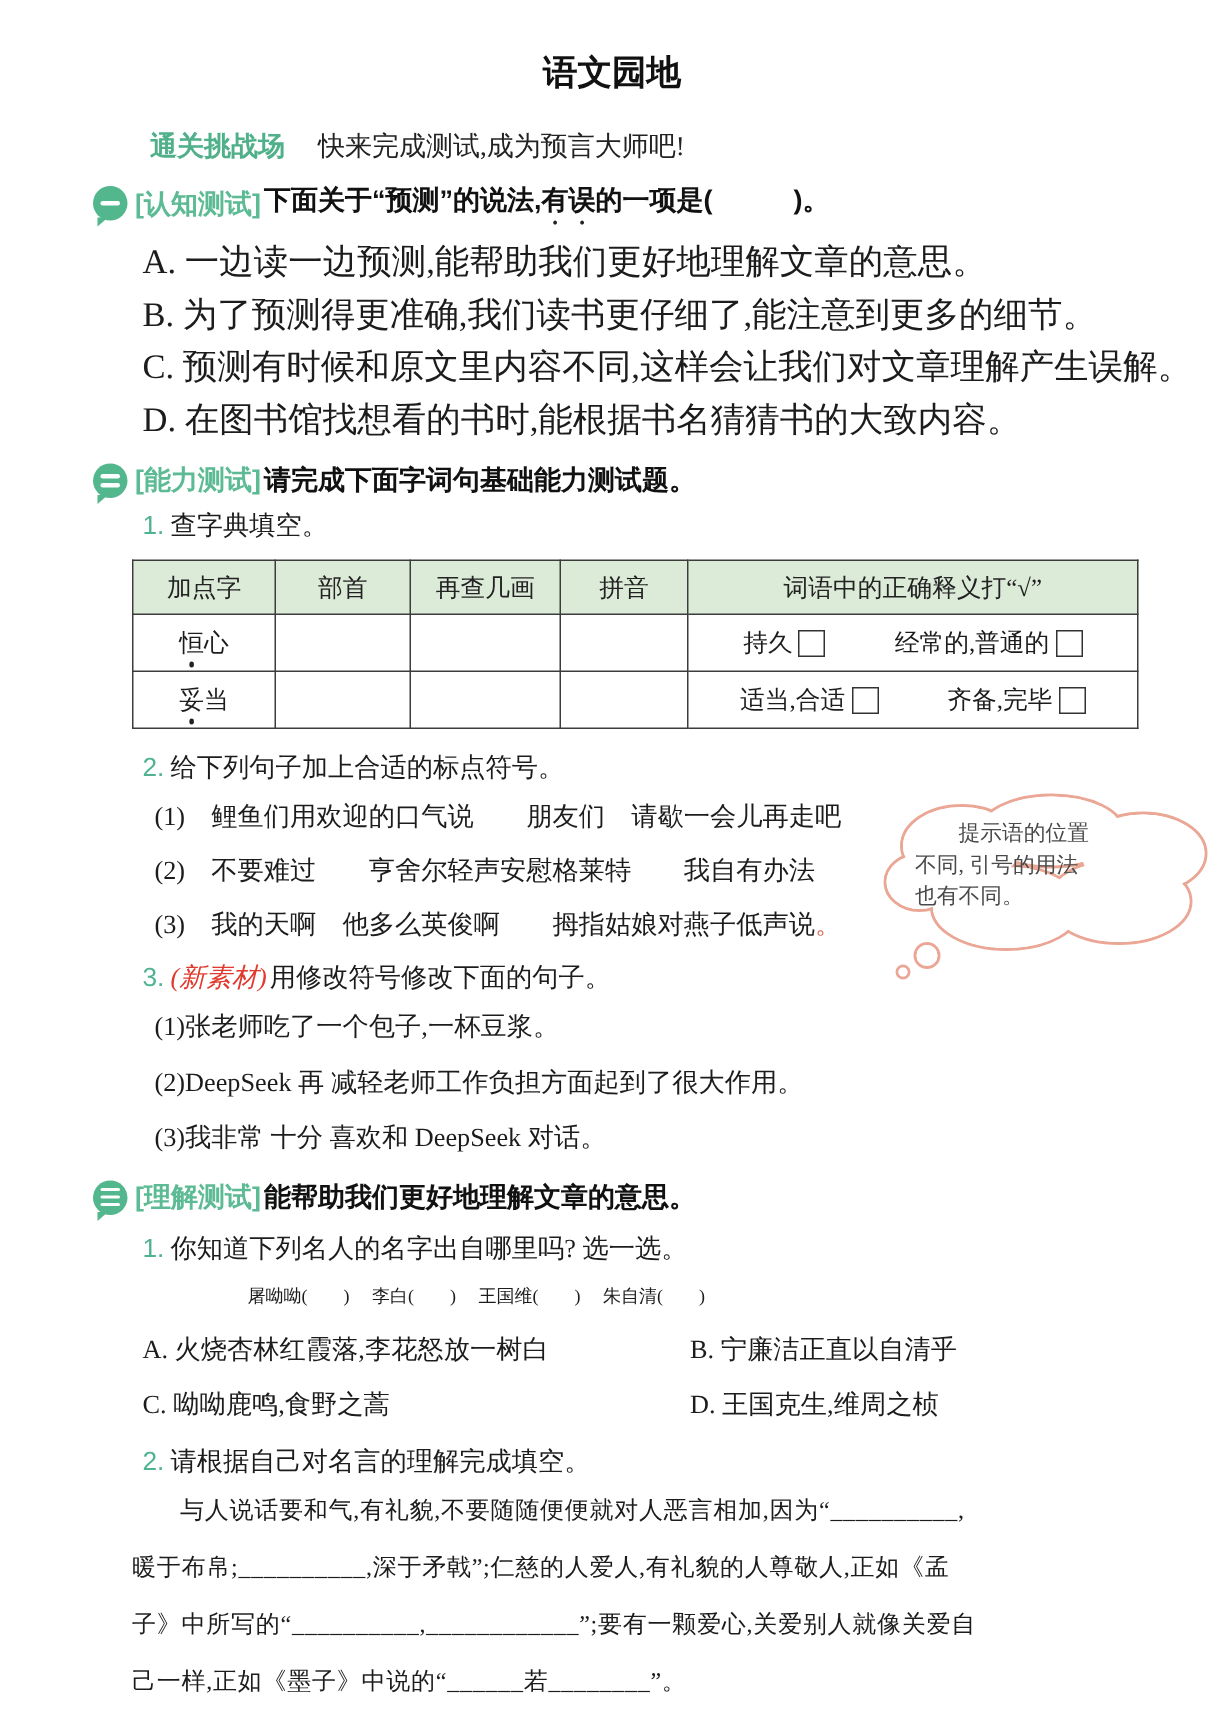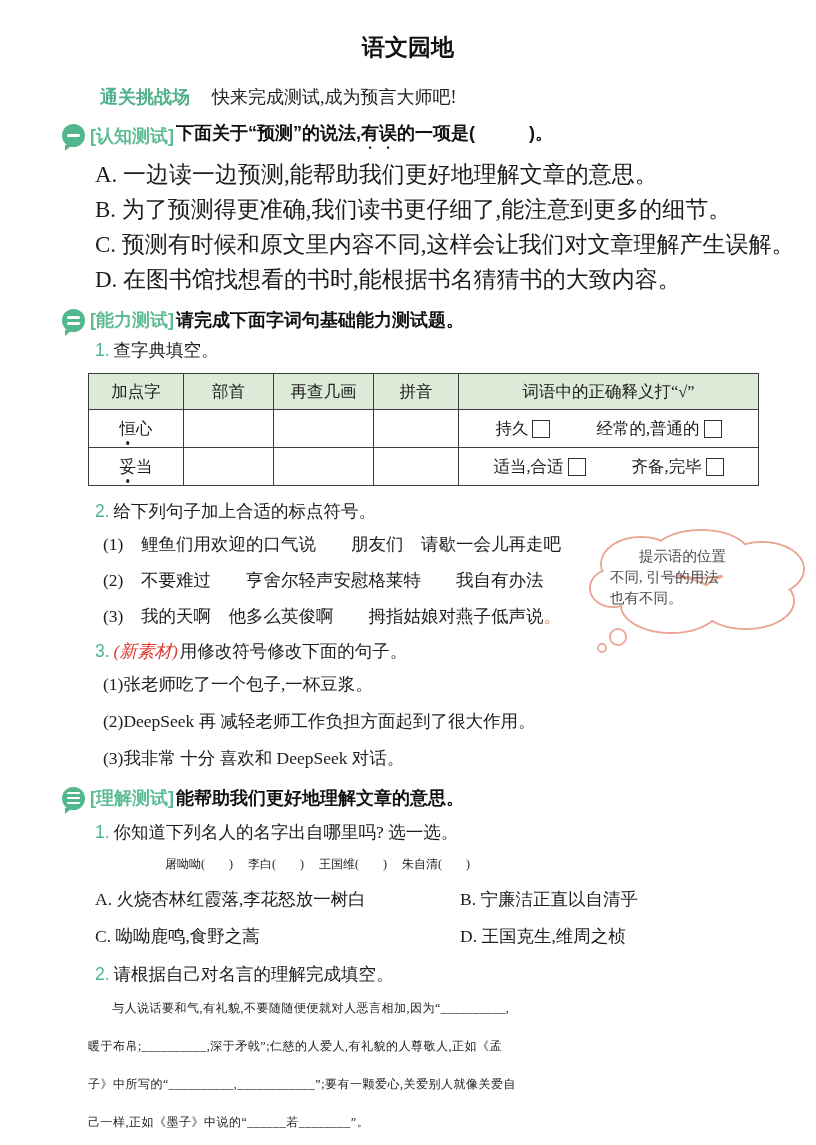--- a/index.html
+++ b/index.html
@@ -1,21 +1,21 @@
 <!DOCTYPE html>
 <html><head>
 <meta charset="utf-8">
 <style>
   * { margin:0; padding:0; box-sizing:border-box; }
   html,body { width:816px; height:1145px; background:#ffffff; overflow:hidden; }
   body { font-family:"Liberation Serif","DejaVu Serif",serif; color:#1c1c1c; }
   .page { position:relative; width:816px; height:1145px; background:#fff; }
 
   .title { text-align:center; margin-top:34px; font-size:23px; line-height:28px;
-           font-family:Liberation Serif, serif; font-weight:bold; color:#111; }
+           font-family:Liberation Sans, sans-serif; font-weight:bold; color:#111; }
 
   .intro { margin:22px 0 0 100px; font-size:18px; line-height:26px; }
   .intro-label { color:#4fb08a; font-family:"Liberation Sans","DejaVu Sans",sans-serif;
                  font-weight:bold; margin-right:22px; }
   .intro-text { color:#222; }
 
   .section-head { margin:8px 0 0 62px; display:flex; align-items:center; line-height:30px; }
   .badge { position:relative; width:23px; height:23px; border-radius:50%;
            background:#53b78e; flex:0 0 23px; margin-right:5px; }
   .badge::after { content:''; position:absolute; left:3px; bottom:-4px;
@@ -57,21 +57,21 @@
   .bubble svg { position:absolute; inset:0; }
   .bubble-text { position:absolute; left:24px; top:22px; right:20px; font-size:14.5px;
                  line-height:21px; color:#4a4a4a; }
   .bubble-text .bl0 { text-indent:2em; }
 
   .names-line { margin-left:165px; font-size:12px; line-height:34px; white-space:nowrap; }
   .optgrid { margin-left:95px; display:grid; grid-template-columns:365px auto; }
   .optgrid div { font-size:17.5px; line-height:37px; white-space:nowrap; }
 
   .para { margin-left:88px; width:690px; }
-  .para div { font-size:12px; line-height:38px; white-space:nowrap; letter-spacing:0.5px; }
+  .para div { font-size:16px; line-height:38px; white-space:nowrap; letter-spacing:0.5px; }
   .para .p0 { text-indent:2em; }
 </style>
 </head>
 <body>
 
 <div class="page">
 
   <h1 class="title">语文园地</h1>
 
   <div class="intro">

